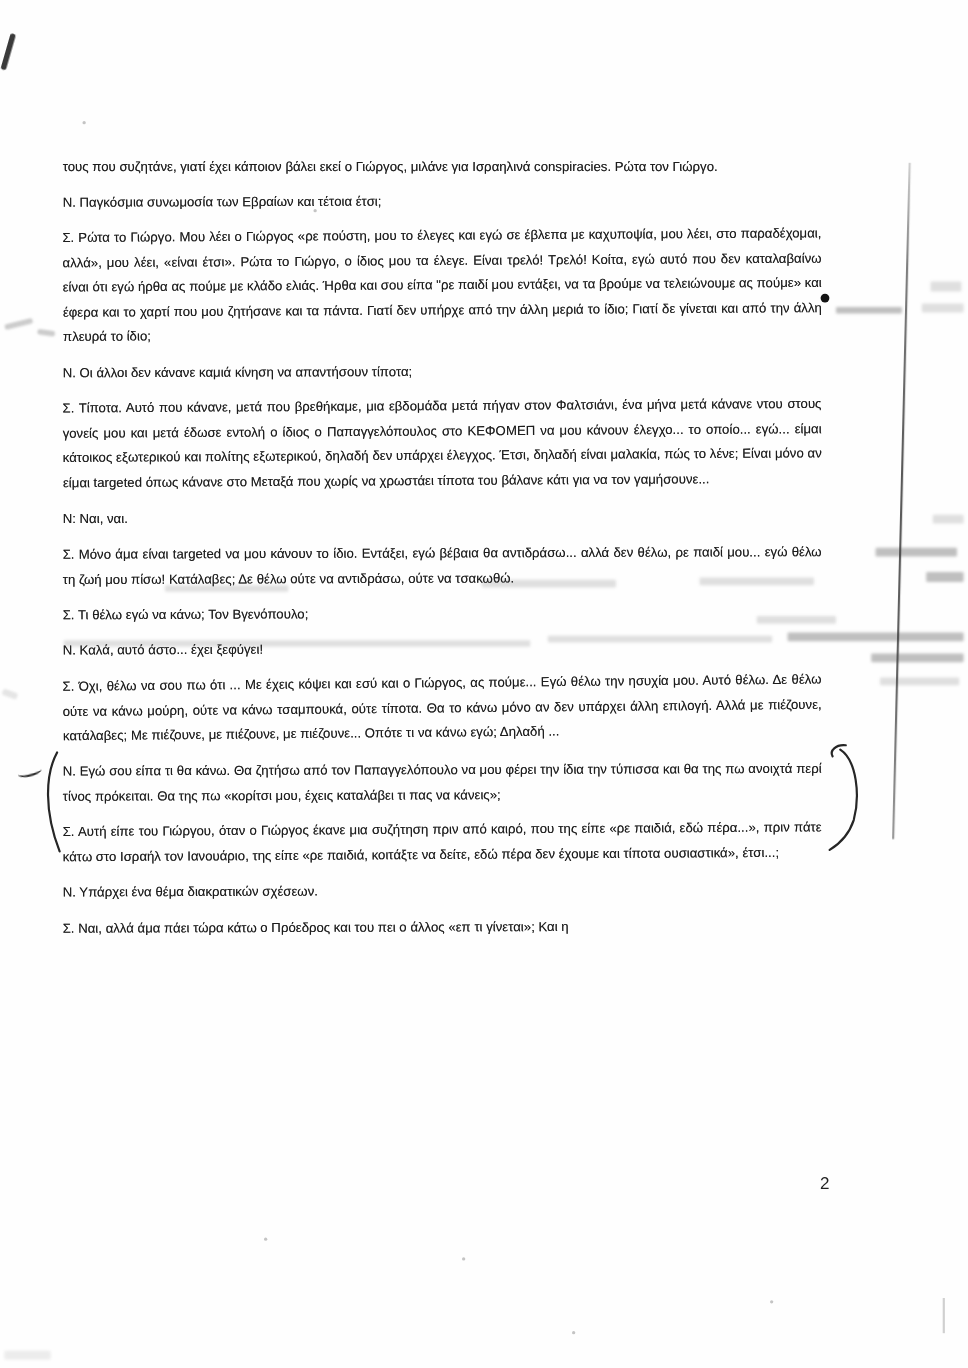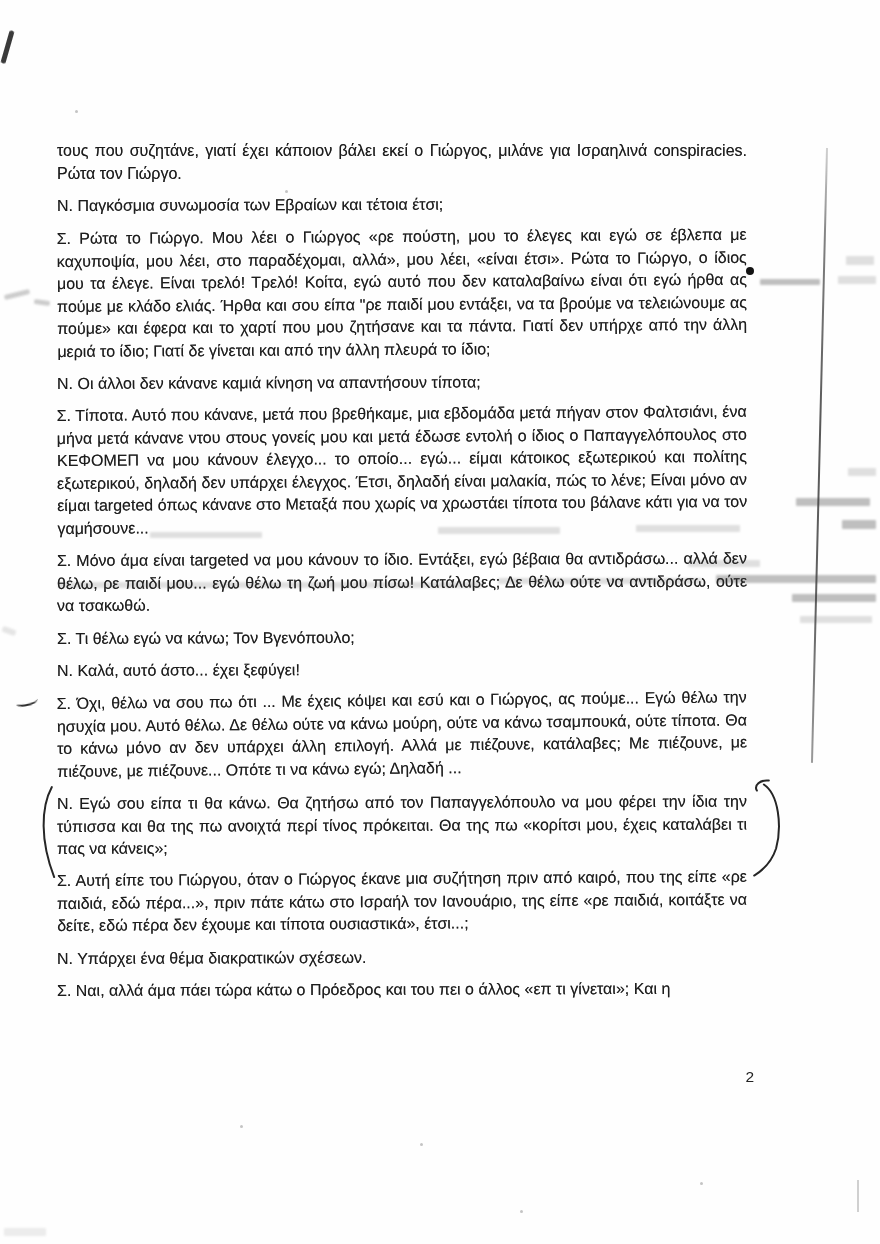--- a/index.html
+++ b/index.html
@@ -5,21 +5,21 @@
   html,body{margin:0;padding:0;}
   body{
     width:880px;height:1244px;position:relative;overflow:hidden;
     background:#ffffff;
     font-family:"Liberation Sans", sans-serif;
   }
   .page{position:absolute;inset:0;background:#fefefe;}
   
   .text-col{
     position:absolute;left:57px;top:140px;width:690px;
-    font-size:16px;line-height:22.5px;color:#1d1d1d;
+    font-size:12px;line-height:22.5px;color:#1d1d1d;
     text-align:justify;
     text-shadow:0 0 .4px rgba(0,0,0,.55);
   }
   .para{margin:0 0 10px 0;transform-origin:left center;}
   .tilt-a{transform:rotate(-0.35deg);}
   .tilt-b{transform:rotate(-0.55deg);}
   .tilt-c{transform:rotate(-0.2deg);}
   .bracketed{position:relative;}
   .bracketed svg{position:absolute;}
   .page-number{
@@ -58,20 +58,21 @@
 <body>
 
 <div class="page">
 
   <section class="text-col">
     <p class="para">τους που συζητάνε, γιατί έχει κάποιον βάλει εκεί ο Γιώργος, μιλάνε για Ισραηλινά conspiracies. Ρώτα τον Γιώργο.</p>
     <p class="para tilt-c">Ν. Παγκόσμια συνωμοσία των Εβραίων και τέτοια έτσι;</p>
     <p class="para tilt-a">Σ. Ρώτα το Γιώργο. Μου λέει ο Γιώργος «ρε πούστη, μου το έλεγες και εγώ σε έβλεπα με καχυποψία, μου λέει, στο παραδέχομαι, αλλά», μου λέει, «είναι έτσι». Ρώτα το Γιώργο, ο ίδιος μου τα έλεγε. Είναι τρελό! Τρελό! Κοίτα, εγώ αυτό που δεν καταλαβαίνω είναι ότι εγώ ήρθα ας πούμε με κλάδο ελιάς. Ήρθα και σου είπα "ρε παιδί μου εντάξει, να τα βρούμε να τελειώνουμε ας πούμε» και έφερα και το χαρτί που μου ζητήσανε και τα πάντα. Γιατί δεν υπήρχε από την άλλη μεριά το ίδιο; Γιατί δε γίνεται και από την άλλη πλευρά το ίδιο;</p>
     <p class="para tilt-c">Ν. Οι άλλοι δεν κάνανε καμιά κίνηση να απαντήσουν τίποτα;</p>
     <p class="para tilt-a">Σ. Τίποτα. Αυτό που κάνανε, μετά που βρεθήκαμε, μια εβδομάδα μετά πήγαν στον Φαλτσιάνι, ένα μήνα μετά κάνανε ντου στους γονείς μου και μετά έδωσε εντολή ο ίδιος ο Παπαγγελόπουλος στο ΚΕΦΟΜΕΠ να μου κάνουν έλεγχο... το οποίο... εγώ... είμαι κάτοικος εξωτερικού και πολίτης εξωτερικού, δηλαδή δεν υπάρχει έλεγχος. Έτσι, δηλαδή είναι μαλακία, πώς το λένε; Είναι μόνο αν είμαι targeted όπως κάνανε στο Μεταξά που χωρίς να χρωστάει τίποτα του βάλανε κάτι για να τον γαμήσουνε...</p>
+    <p class="para">Ν: Ναι, ναι.</p>
     <p class="para tilt-c">Σ. Μόνο άμα είναι targeted να μου κάνουν το ίδιο. Εντάξει, εγώ βέβαια θα αντιδράσω... αλλά δεν θέλω, ρε παιδί μου... εγώ θέλω τη ζωή μου πίσω! Κατάλαβες; Δε θέλω ούτε να αντιδράσω, ούτε να τσακωθώ.</p>
     <p class="para tilt-c">Σ. Τι θέλω εγώ να κάνω; Τον Βγενόπουλο;</p>
     <p class="para tilt-c">Ν. Καλά, αυτό άστο... έχει ξεφύγει!</p>
     <p class="para tilt-b">Σ. Όχι, θέλω να σου πω ότι ... Με έχεις κόψει και εσύ και ο Γιώργος, ας πούμε... Εγώ θέλω την ησυχία μου. Αυτό θέλω. Δε θέλω ούτε να κάνω μούρη, ούτε να κάνω τσαμπουκά, ούτε τίποτα. Θα το κάνω μόνο αν δεν υπάρχει άλλη επιλογή. Αλλά με πιέζουνε, κατάλαβες; Με πιέζουνε, με πιέζουνε, με πιέζουνε... Οπότε τι να κάνω εγώ; Δηλαδή ...</p>
 
     <p class="para tilt-c bracketed">
       <svg style="left:-20px;top:-8px;" width="20" height="96" viewBox="0 0 20 96">
         <path d="M15 2 C4 22 3 56 17 92" stroke="#262626" stroke-width="2" fill="none" stroke-linecap="round"></path>
       </svg>
       <svg style="right:-40px;top:-14px;" width="36" height="104" viewBox="0 0 36 104">

